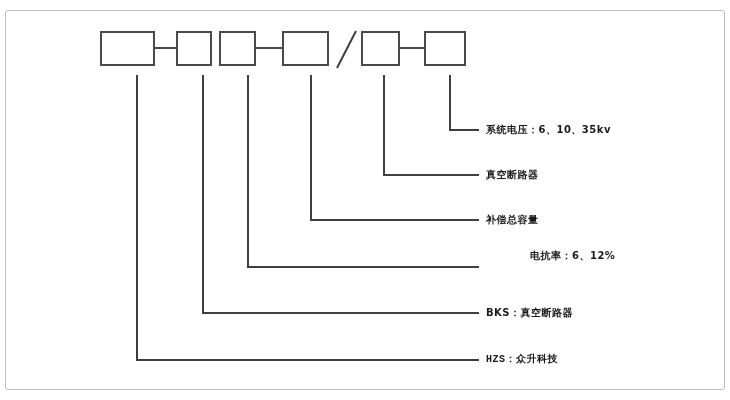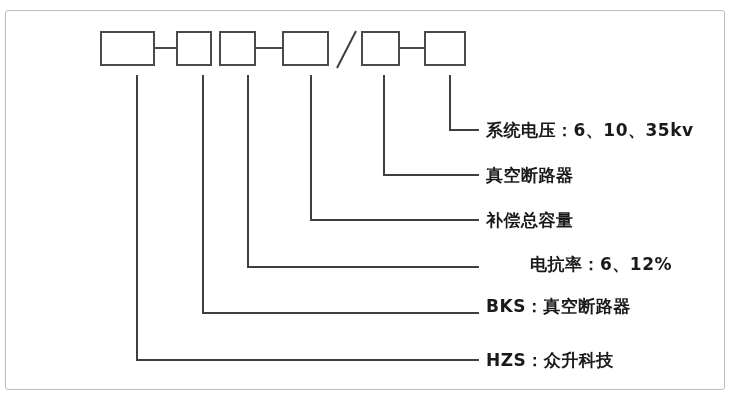--- a/index.html
+++ b/index.html
@@ -41,21 +41,21 @@
   }
   .leader-h {
     position: absolute;
     height: 2px;
     background: #3f3f3f;
   }
   .slash { position: absolute; left: 330px; top: 25px; }
   .lbl {
     position: absolute;
     left: 486px;
-    font-size: 17px;
+    font-size: 10px;
     font-weight: bold;
     color: #1a1a1a;
     letter-spacing: 0.5px;
     white-space: nowrap;
     line-height: 16px;
   }
 </style>
 </head>
 <body>
 
@@ -92,17 +92,17 @@
 
   <div class="leader-v" style="left:202px; height:239px;"></div>
   <div class="leader-h" style="left:202px; top:312px; width:277px;"></div>
 
   <div class="leader-v" style="left:136px; height:286px;"></div>
   <div class="leader-h" style="left:136px; top:359px; width:343px;"></div>
 
   <div class="lbl" style="top:122px;">系统电压：6、10、35kv</div>
   <div class="lbl" style="top:167px;">真空断路器</div>
   <div class="lbl" style="top:212px;text-align:right;">补偿总容量</div>
-  <div class="lbl" style="top:256px;padding-left:44px;">电抗率：6、12%</div>
-  <div class="lbl" style="top:298px;">BKS：真空断路器</div>
-  <div class="lbl" style="top:352px;">HZS：众升科技</div>
+  <div class="lbl" style="top:248px;padding-left:44px;">电抗率：6、12%</div>
+  <div class="lbl" style="top:305px;">BKS：真空断路器</div>
+  <div class="lbl" style="top:352px;font-family:Liberation Mono, monospace;">HZS：众升科技</div>
 
 </div>
 
 </body></html>

